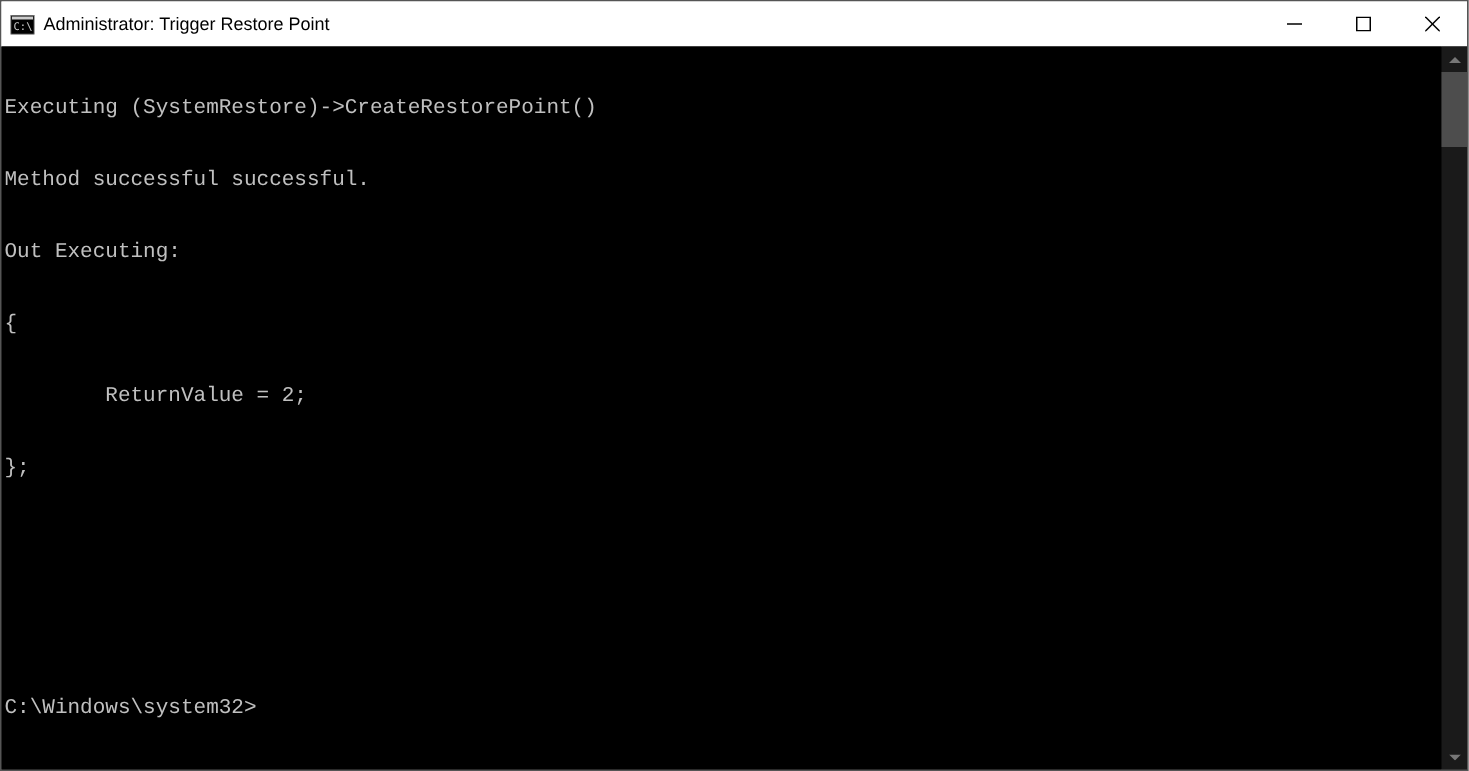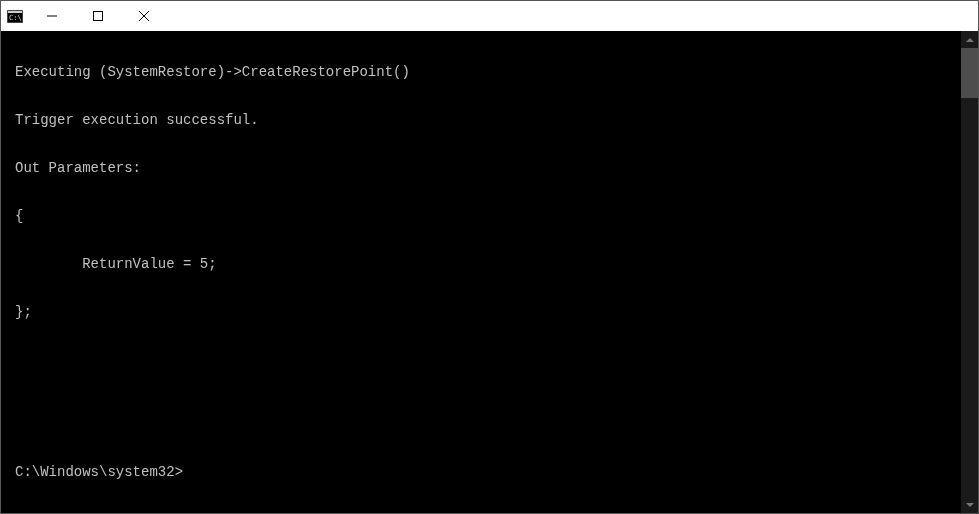--- a/index.html
+++ b/index.html
@@ -67,21 +67,21 @@
       background: #000;
       min-height: 0;
     }
     .console {
       flex: 1;
       background: #000;
       color: #c0c0c0;
       font-family: Consolas, "Courier New", monospace;
       font-size: 14px;
       line-height: 16px;
-      padding: 1px 14px;
+      padding: 1px 2px;
       white-space: pre;
       overflow: hidden;
     }
     .console .line {
       display: block;
     }
     .prompt-line {
       display: flex;
       margin-top: 16px;
     }
@@ -123,20 +123,21 @@
 
 <div class="window">
   <div class="titlebar">
     <span class="titlebar-icon">
       <svg width="16" height="13" viewBox="0 0 16 13">
         <rect x="0" y="0" width="16" height="13" fill="#000" stroke="#888" stroke-width="1"></rect>
         <rect x="1" y="1" width="14" height="2" fill="#ccc"></rect>
         <text x="2" y="10" font-size="7" fill="#ccc" font-family="monospace">C:\</text>
       </svg>
     </span>
+    <span class="titlebar-text">Administrator: Trigger Restore Point</span>
     <div class="titlebar-controls">
       <div class="titlebar-btn">
         <svg width="10" height="10" viewBox="0 0 10 10">
             <line x1="0" y1="5" x2="10" y2="5" stroke="#000" stroke-width="1"></line>
           </svg>
       </div>
       <div class="titlebar-btn">
         <svg width="10" height="10" viewBox="0 0 10 10">
             <rect x="0.5" y="0.5" width="9" height="9" fill="none" stroke="#000" stroke-width="1"></rect>
           </svg>
@@ -146,24 +147,24 @@
             <line x1="0" y1="0" x2="10" y2="10" stroke="#000" stroke-width="1"></line>
             <line x1="10" y1="0" x2="0" y2="10" stroke="#000" stroke-width="1"></line>
           </svg>
       </div>
     </div>
   </div>
 
   <div class="console-wrap">
     <div class="console">
       <span class="line">Executing (SystemRestore)-&gt;CreateRestorePoint()</span>
-      <span class="line">Trigger execution successful.</span>
-      <span class="line">Out Parameters:</span>
+      <span class="line">Method successful successful.</span>
+      <span class="line">Out Executing:</span>
       <span class="line">{</span>
-      <span class="line">        ReturnValue = 5;</span>
+      <span class="line">        ReturnValue = 2;</span>
       <span class="line">};</span>
       <span class="line">&nbsp;</span>
       <span class="line">&nbsp;</span>
       <span class="prompt-line"><span>C:\Windows\system32&gt;</span><span class="cursor"></span></span>
     </div>
     <div class="scrollbar">
       <div class="scroll-arrow up">
         <svg width="8" height="4" viewBox="0 0 8 4">
             <polygon points="4,0 8,4 0,4" fill="#777"></polygon>
           </svg>

